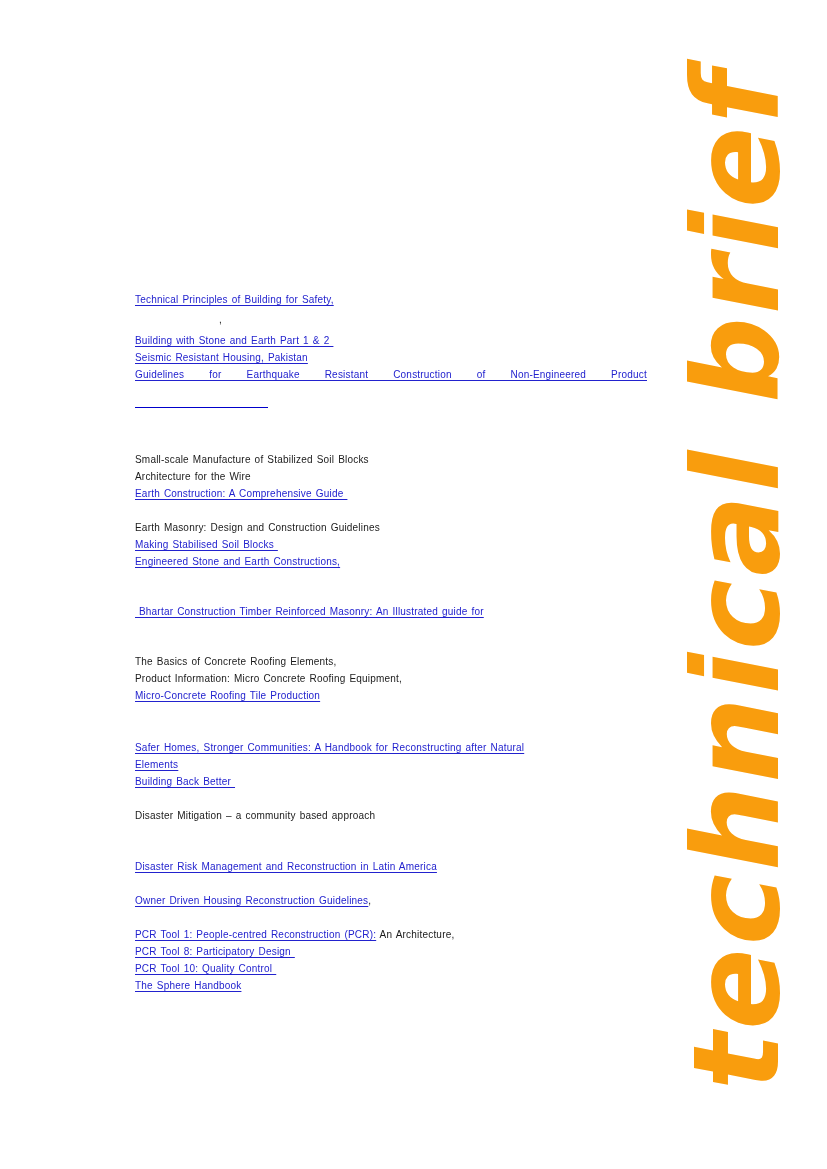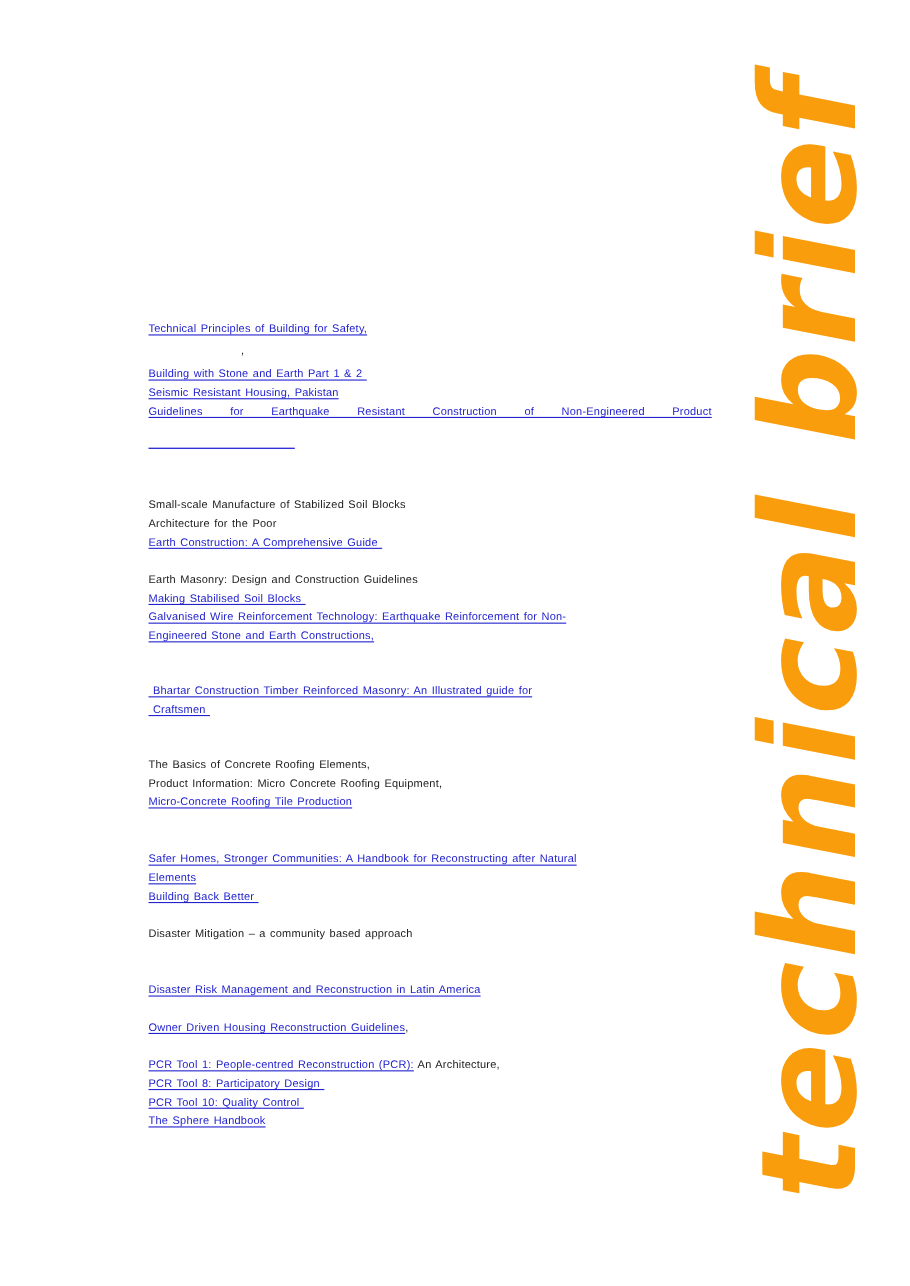--- a/index.html
+++ b/index.html
@@ -90,34 +90,32 @@
     <div class="line plain comma-indent mb4">,</div>
     <a class="line link">Building with Stone and Earth Part 1 &amp; 2&nbsp;</a>
     <a class="line link">Seismic Resistant Housing, Pakistan</a>
     <a class="line link wrap-justify">Guidelines for Earthquake Resistant Construction of Non-Engineered Product</a>
 
     <div class="footnote-rule"></div>
 
     <div class="spacer" style="height:43px"></div>
 
     <div class="line plain">Small-scale Manufacture of Stabilized Soil Blocks</div>
-    <div class="line plain">Architecture for the Poor</div>
+    <div class="line plain">Architecture for the Wire</div>
     <a class="line link">Earth Construction: A Comprehensive Guide&nbsp;</a>
 
     <div class="spacer" style="height:17px"></div>
 
     <div class="line plain">Earth Masonry: Design and Construction Guidelines</div>
     <a class="line link">Making Stabilised Soil Blocks&nbsp;</a>
-    <a class="line link">Galvanised Wire Reinforcement Technology: Earthquake Reinforcement for Non-</a>
     <a class="line link">Engineered Stone and Earth Constructions,</a>
 
     <div class="spacer" style="height:33px"></div>
 
     <a class="line link">&nbsp;Bhartar Construction Timber Reinforced Masonry: An Illustrated guide for</a>
-    <a class="line link">&nbsp;Craftsmen&nbsp;</a>
 
     <div class="spacer" style="height:33px"></div>
 
     <div class="line plain">The Basics of Concrete Roofing Elements,</div>
     <div class="line plain">Product Information: Micro Concrete Roofing Equipment,</div>
     <a class="line link">Micro-Concrete Roofing Tile Production</a>
 
     <div class="spacer" style="height:35px"></div>
 
     <a class="line link">Safer Homes, Stronger Communities: A Handbook for Reconstructing after Natural</a>

